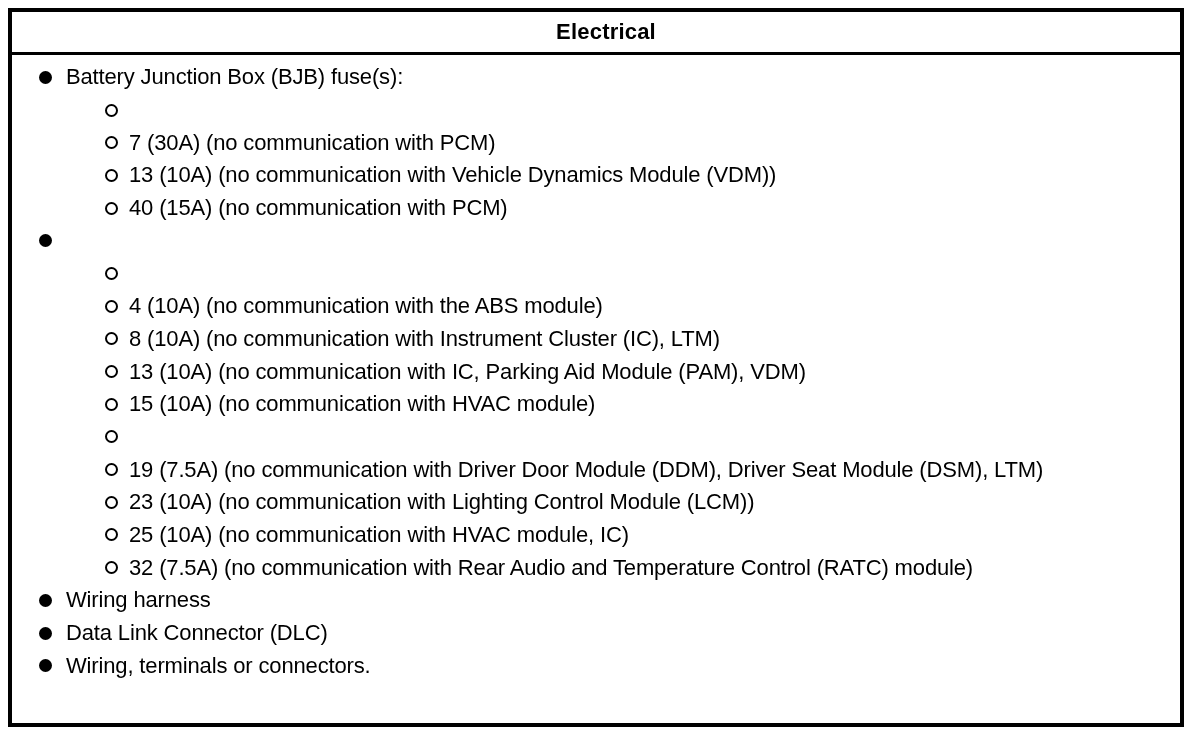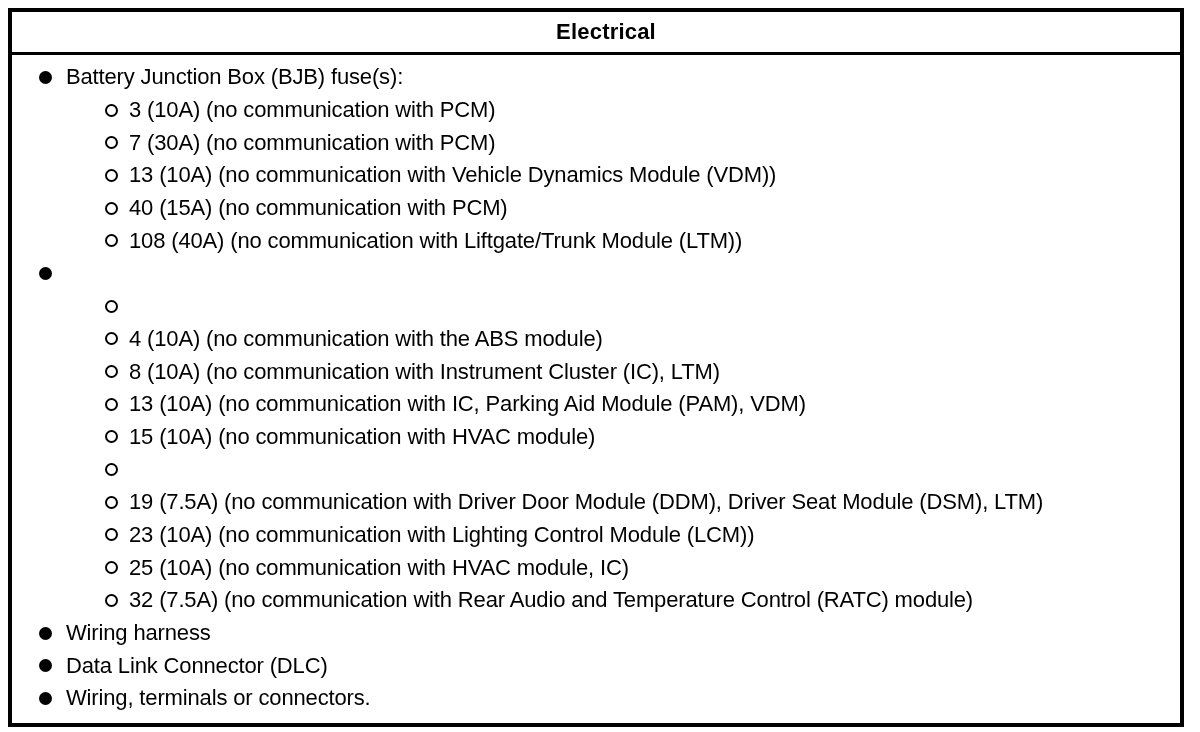--- a/index.html
+++ b/index.html
@@ -77,37 +77,32 @@
   <div class="doc-header">
     <span>Electrical</span>
   </div>
   <div class="doc-body">
       <div class="row">
         <span class="bullet filled"></span>
         <span class="label">Battery Junction Box (BJB) fuse(s):</span>
       </div>
       <div class="row sub">
         <span class="bullet ring"></span>
-        <span class="label">3 (10A) (no communication with PCM)</span>
       </div>
       <div class="row sub">
         <span class="bullet ring"></span>
         <span class="label">7 (30A) (no communication with PCM)</span>
       </div>
       <div class="row sub">
         <span class="bullet ring"></span>
         <span class="label">13 (10A) (no communication with Vehicle Dynamics Module (VDM))</span>
       </div>
       <div class="row sub">
         <span class="bullet ring"></span>
         <span class="label">40 (15A) (no communication with PCM)</span>
-      </div>
-      <div class="row sub">
-        <span class="bullet ring"></span>
-        <span class="label">108 (40A) (no communication with Liftgate/Trunk Module (LTM))</span>
       </div>
       <div class="row">
         <span class="bullet filled"></span>
       </div>
       <div class="row sub">
         <span class="bullet ring"></span>
       </div>
       <div class="row sub">
         <span class="bullet ring"></span>
         <span class="label">4 (10A) (no communication with the ABS module)</span>

